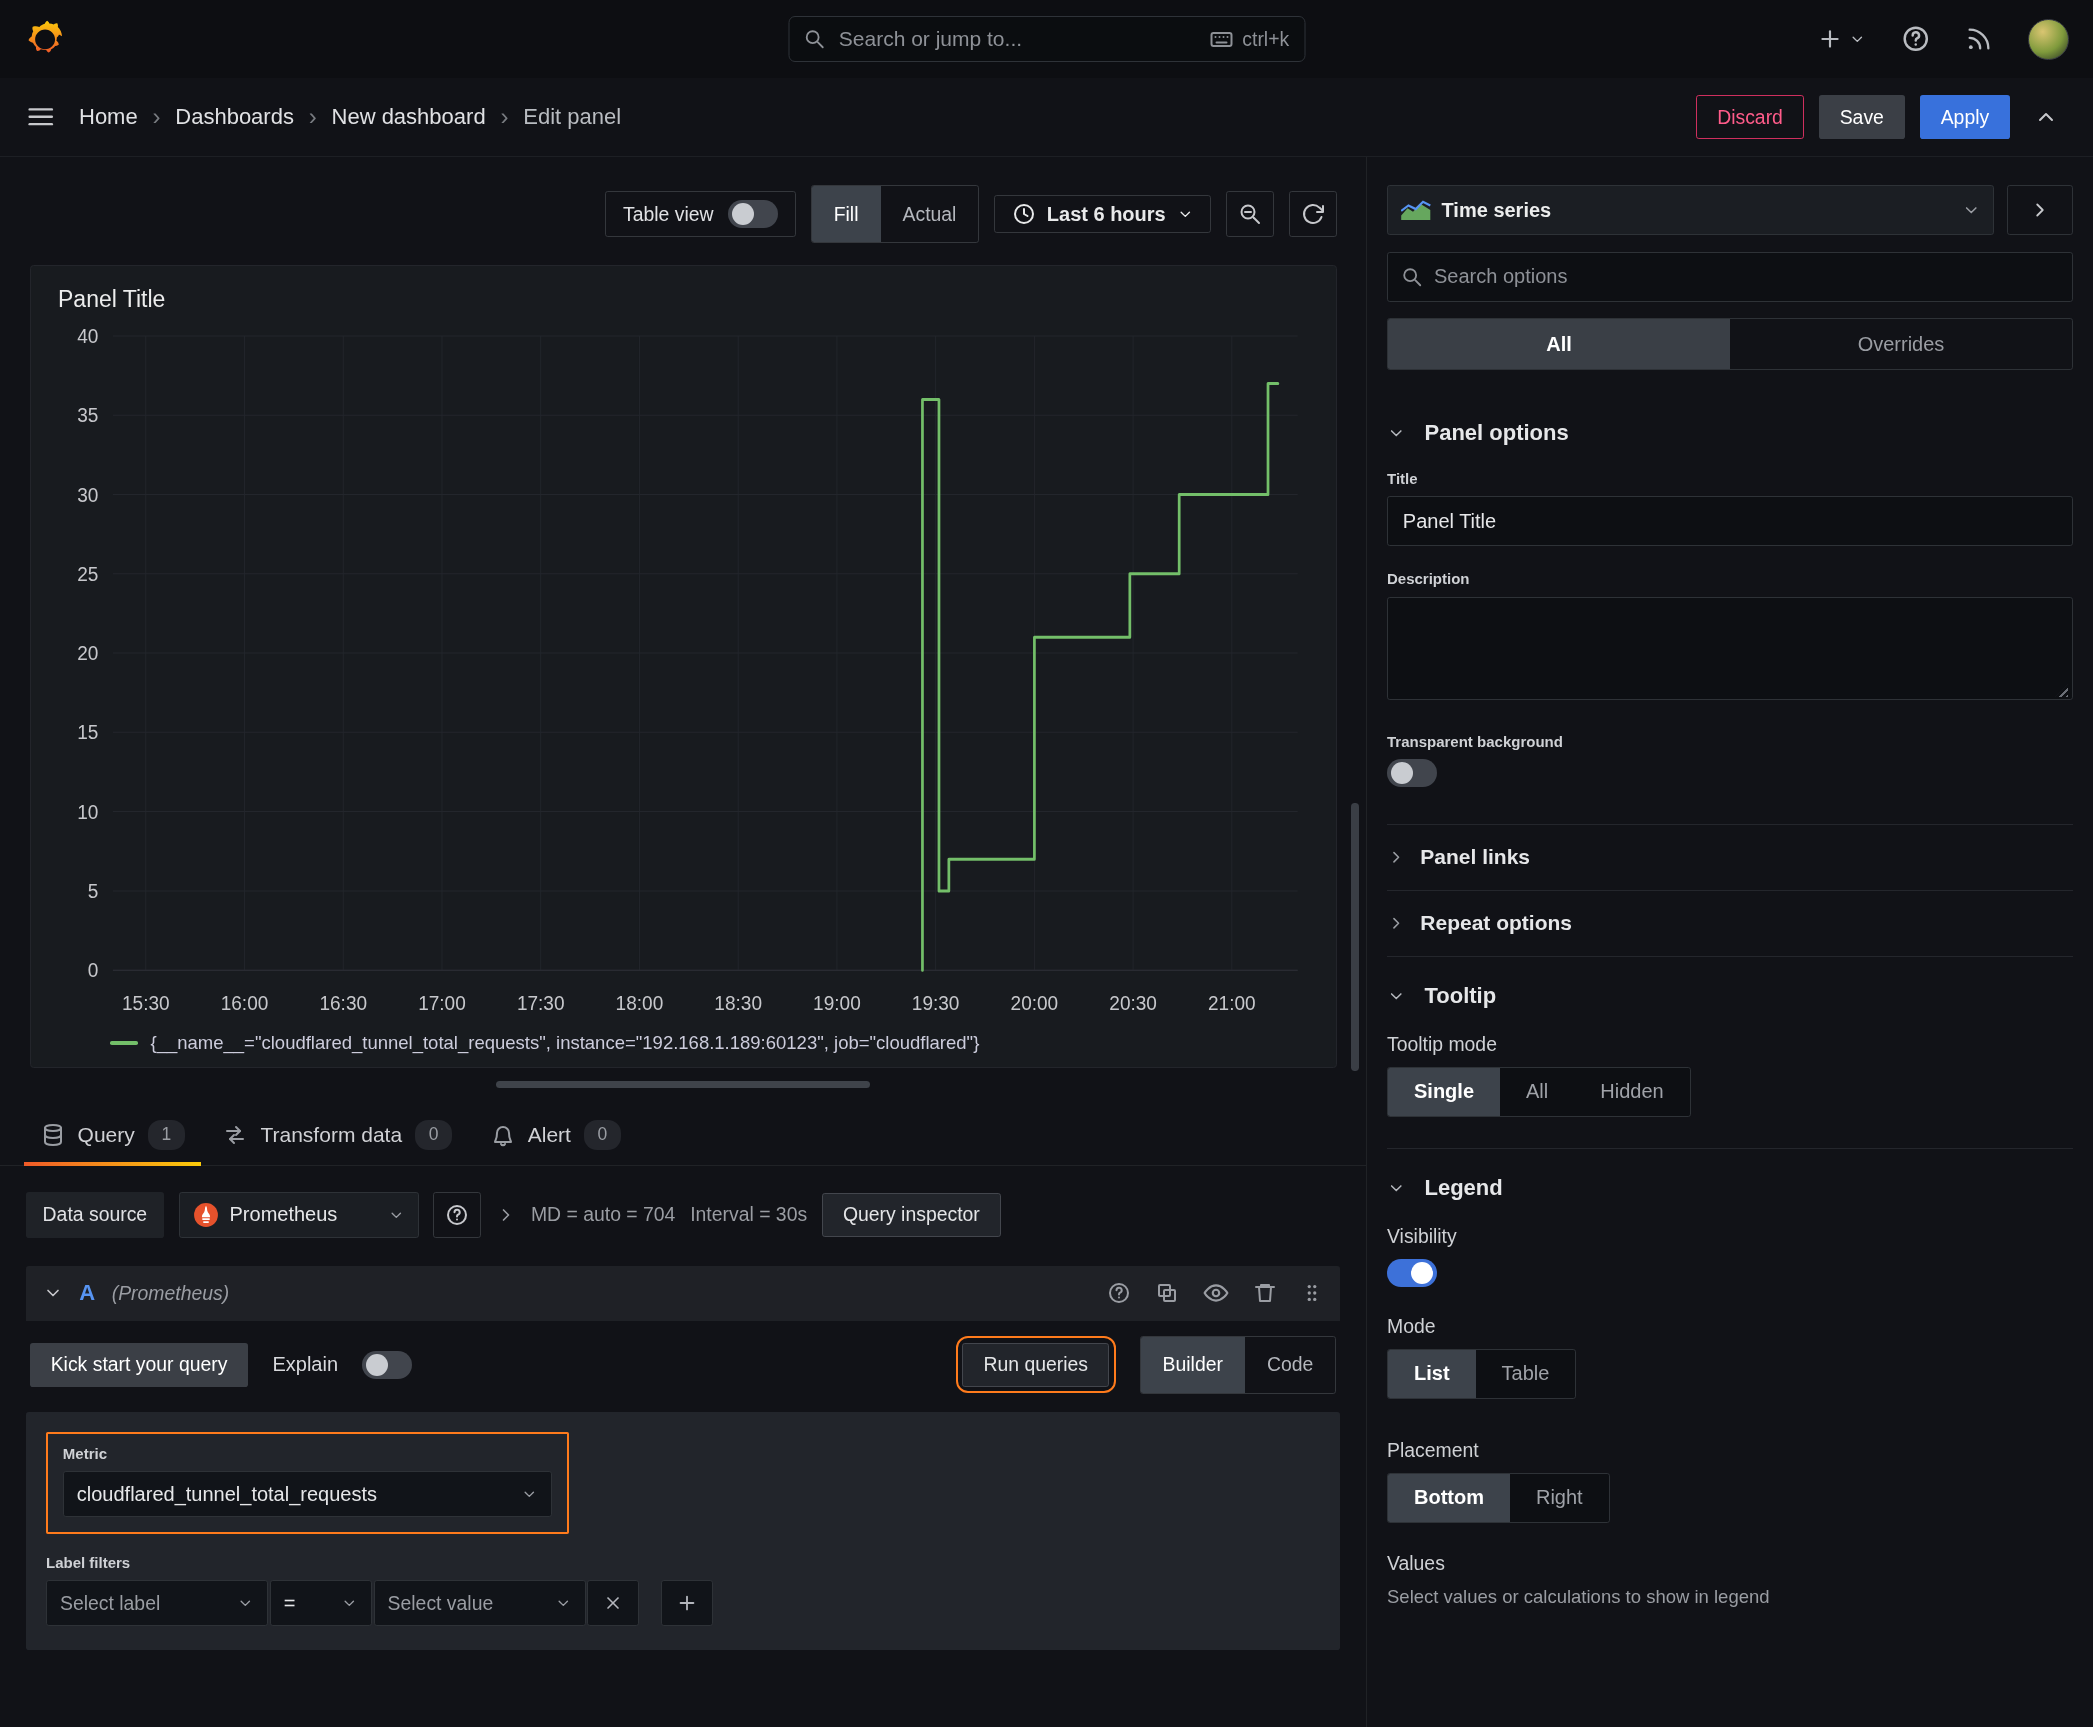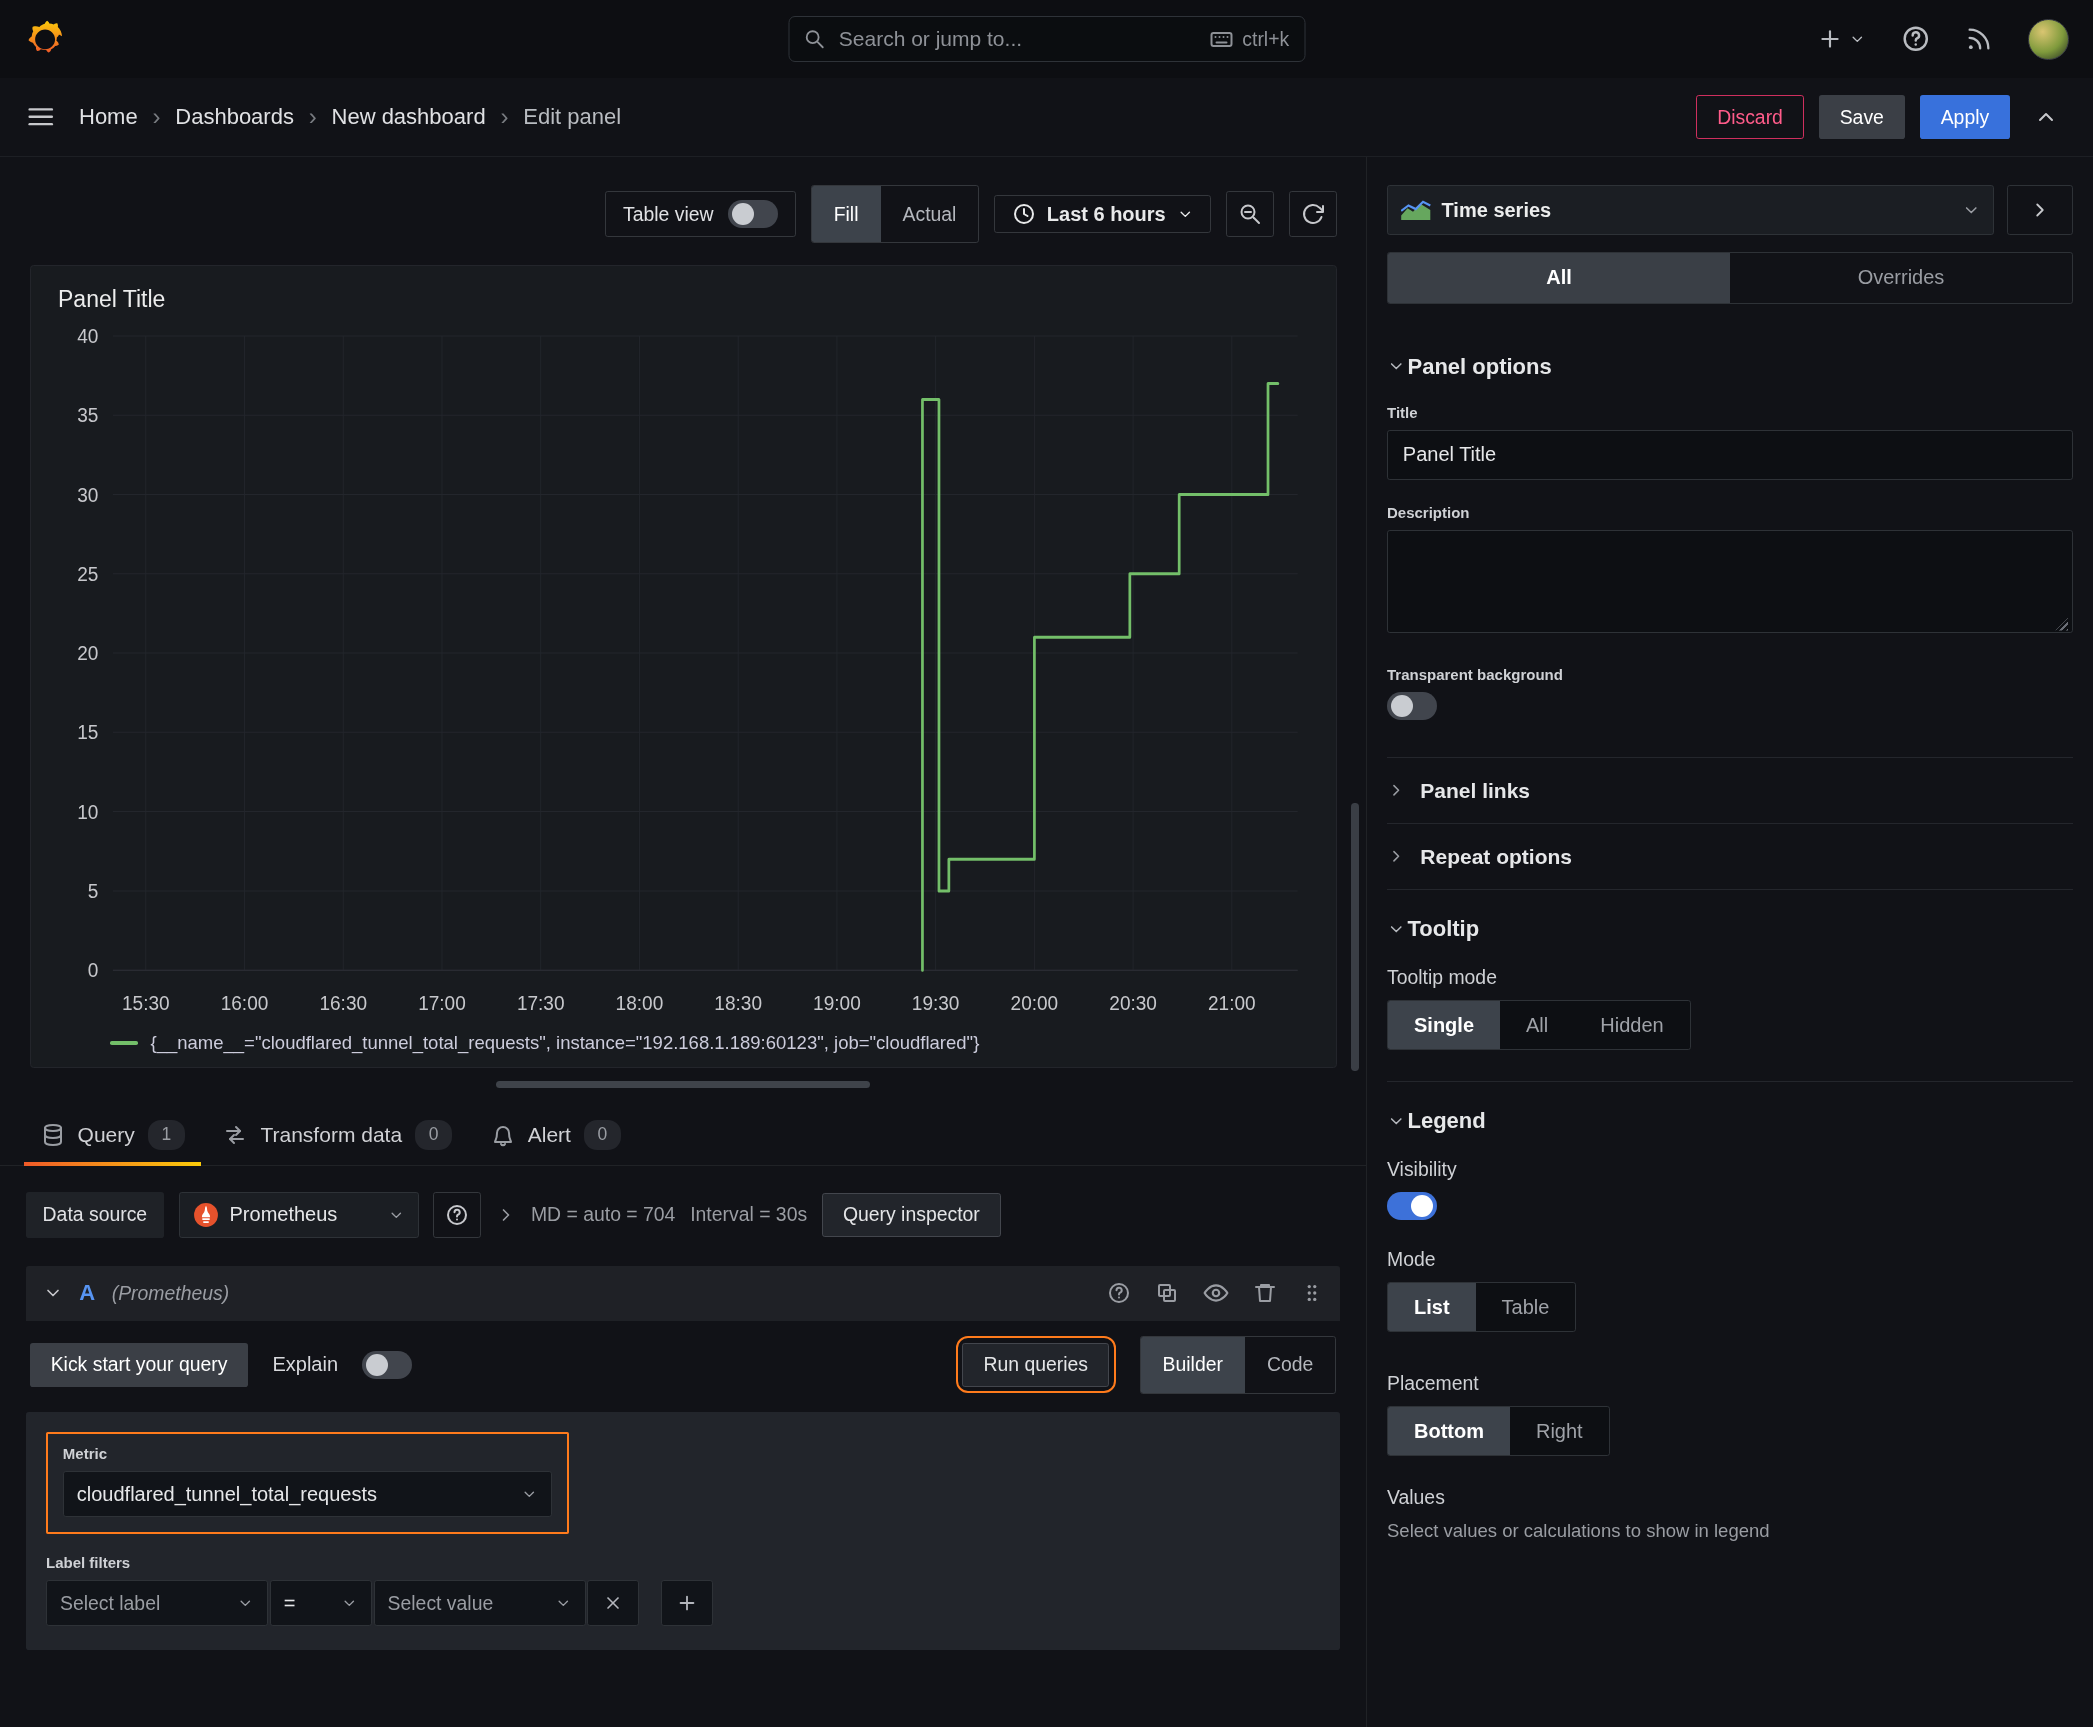--- a/index.html
+++ b/index.html
@@ -107,21 +107,21 @@
   .viz-row { display:flex; gap:13px; }
   .viz-picker { flex:1; height:50px; }
   .viz-picker .vname { font-weight:bold; color:#eceded; }
   .expand-btn { width:66px; height:50px; border:0.9px solid #2e3237; border-radius:2.8px; display:flex; align-items:center; justify-content:center; color:#c7c8cc; cursor:pointer; }
   .side-search { margin-top:16.6px; height:50px; background:#0d0f13; border:0.9px solid #2e3237; border-radius:2.8px; display:flex; align-items:center; gap:11px; padding:0 13px; color:#8e9197; }
   .side-search input { flex:1; background:transparent; border:none; outline:none; color:#c7c8cc; font-size:20px; font-family:inherit; }
   .side-search input::placeholder { color:#8e9197; }
   .filter-tabs { margin-top:16.6px; display:flex; border:0.9px solid #2e3237; border-radius:2.8px; overflow:hidden; height:52px; }
   .ftab { flex:1; display:flex; align-items:center; justify-content:center; font-size:20px; color:#9a9da3; cursor:pointer; }
   .ftab.active { background:#3a3f46; color:#fff; font-weight:bold; }
-  .section-h { display:flex; align-items:center; gap:2px; font-size:22px; font-weight:bold; color:#e6e7e9; cursor:pointer;text-align:right; }
+  .section-h { display:flex; align-items:center; gap:19px; font-size:22px; font-weight:bold; color:#e6e7e9; cursor:pointer;text-align:right; }
   .section-h .chev { color:#b4b7bd; }
   .first-h { margin:50px 0 7.4px; }
   .f-group { margin-top:24px; }
   .input { width:100%; height:50px; background:#0d0f13; border:0.9px solid #2e3237; border-radius:2.8px; color:#e6e7e9; font-size:20px; font-family:inherit; padding:0 14.8px; outline:none; }
   .desc-wrap { position:relative; }
   .desc-wrap textarea { width:100%; height:103px; background:#0d0f13; border:0.9px solid #2e3237; border-radius:2.8px; resize:none; outline:none; }
   .desc-wrap::after { content:""; position:absolute; right:4.6px; bottom:7.4px; width:13px; height:13px;
     background:repeating-linear-gradient(135deg,transparent 0 2.8px,#6a6e76 2.8px 4.6px);
     clip-path:polygon(100% 0,100% 100%,0 100%); }
   .toggle-block { margin:28px 0 37px; }
@@ -493,20 +493,27 @@
             <polyline points="6 9 12 15 18 9"></polyline>
           </svg>
       </div>
       <div class="expand-btn">
         <svg class="ic" width="22" height="22" viewBox="0 0 24 24">
             <polyline points="9 6 15 12 9 18"></polyline>
           </svg>
       </div>
     </div>
 
+    <div class="side-search">
+      <svg class="ic" width="22" height="22" viewBox="0 0 24 24">
+          <circle cx="10" cy="10" r="6.5"></circle>
+          <line x1="15.5" y1="15.5" x2="21" y2="21"></line>
+        </svg>
+      <input type="text" placeholder="Search options" style="">
+    </div>
 
     <div class="filter-tabs">
       <div class="ftab active">All</div>
       <div class="ftab">Overrides</div>
     </div>
 
     <div class="section-h first-h">
       <svg class="ic chev" width="18.5" height="18.5" viewBox="0 0 24 24">
           <polyline points="6 9 12 15 18 9"></polyline>
         </svg>

